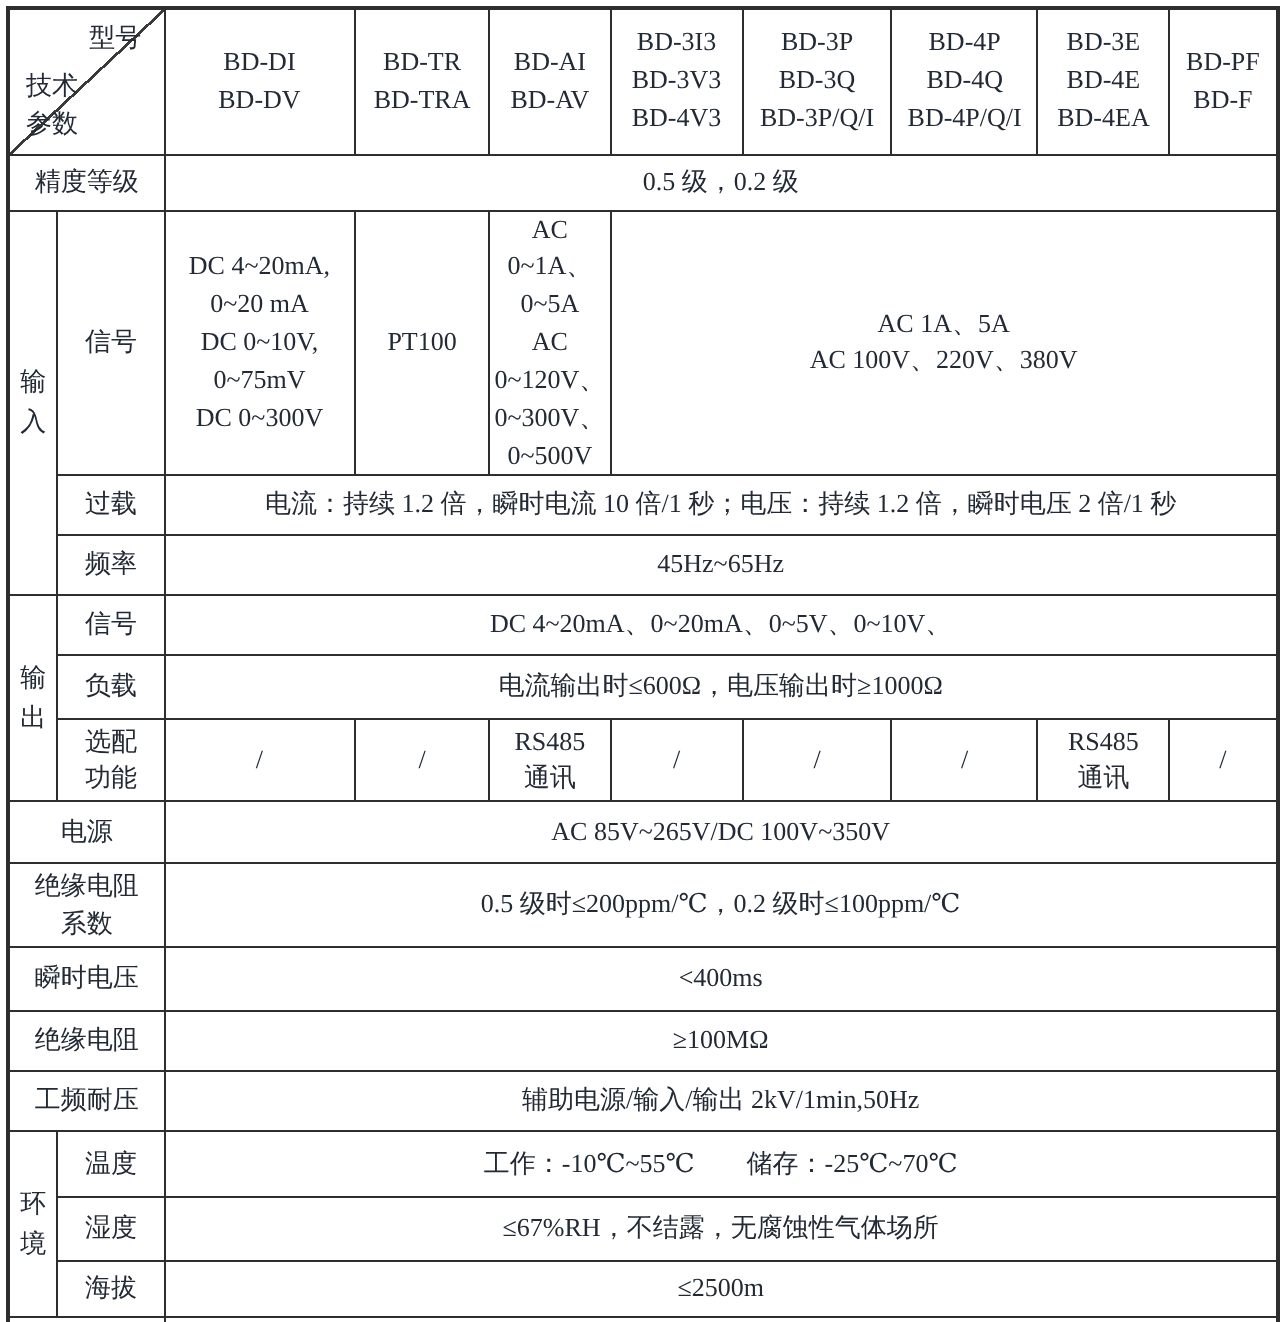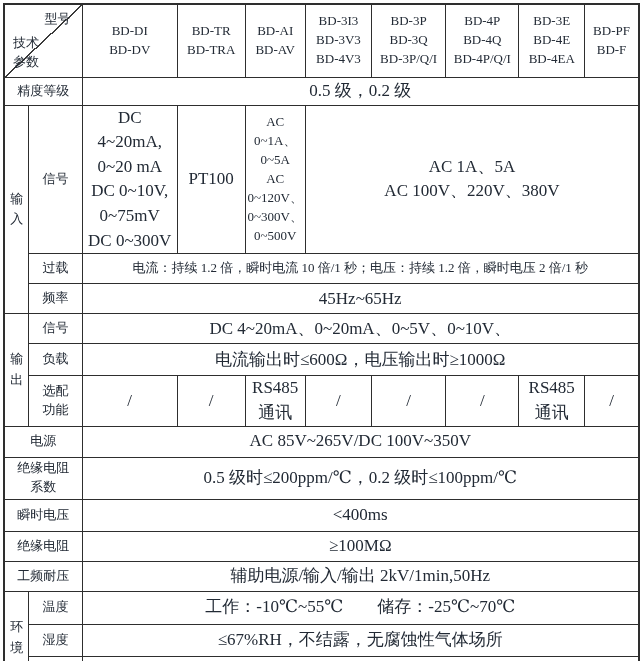--- a/index.html
+++ b/index.html
@@ -19,21 +19,21 @@
     border:1px solid #2e2e2e;
     text-align:center;
     vertical-align:middle;
     padding:0 2px;
     font-size:13px;
     line-height:1.45;
     white-space:pre-line;
     overflow:hidden;
   }
   td.label{ font-size:13px; }
-  td.value{ font-size:17px; }
+  td.value{ font-size:13px; }
   td.small{ font-size:13px; }
   td.corner{
     position:relative;
     background-image:linear-gradient(to bottom right,
       transparent calc(50% - 0.7px),
       #3a3a3a calc(50% - 0.7px),
       #3a3a3a calc(50% + 0.7px),
       transparent calc(50% + 0.7px));
   }
   .corner-model{ position:absolute; top:5px; right:11px; }

